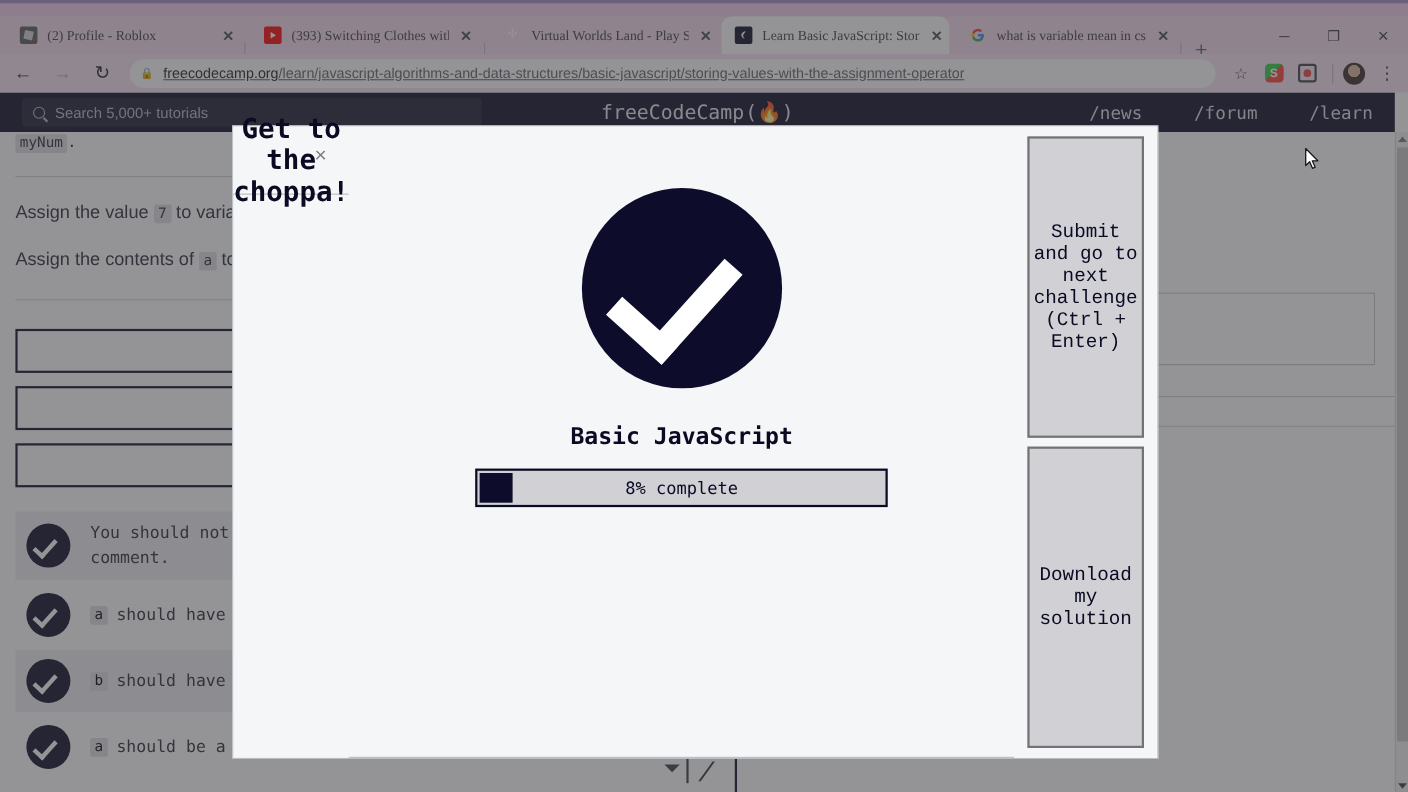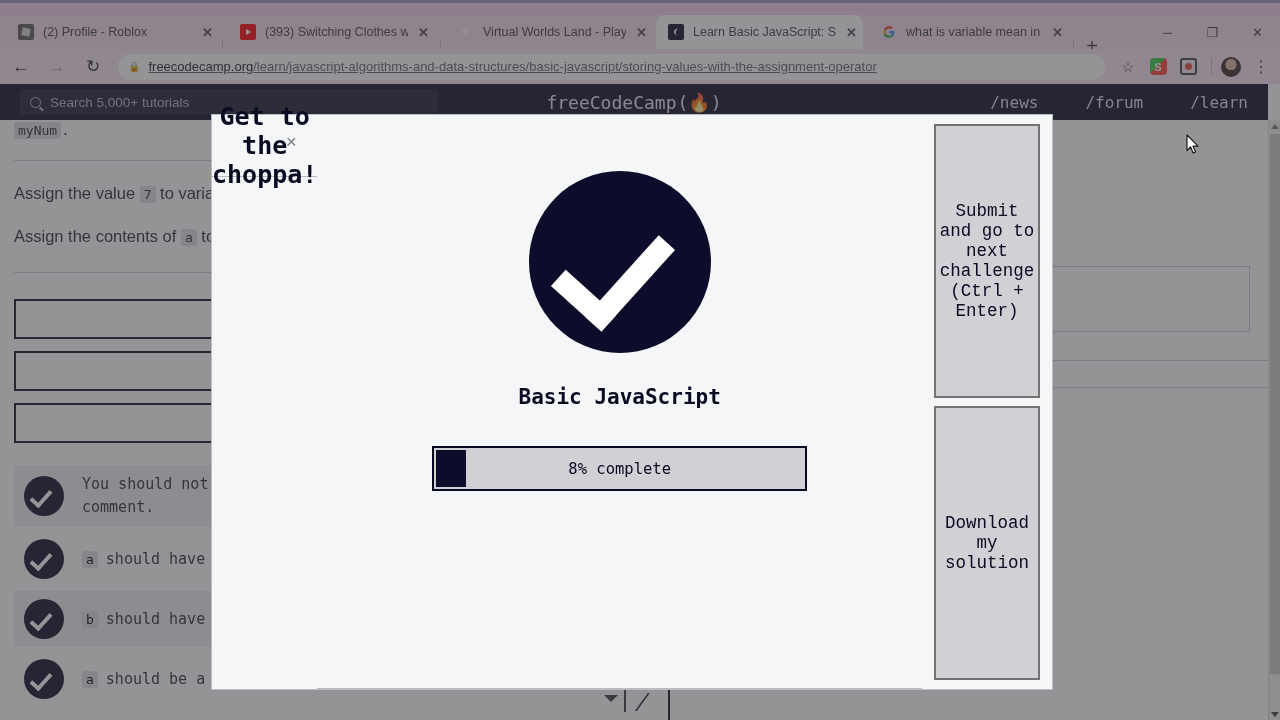--- a/index.html
+++ b/index.html
@@ -18,21 +18,21 @@
   }
   .titlebar-strip {
     position: absolute; left: 0; top: 0; width: 1280px; height: 15px;
     background: #f2cfe8;
   }
   .titlebar-strip .accentline {
     position: absolute; left: 0; top: 0; width: 1280px; height: 3px;
     background: #9f8fc4;
   }
   .tabstrip {
-    position: absolute; left: 0; top: 15px; width: 1092px; height: 34px;
+    position: absolute; left: 0; top: 15px; width: 1092px; height: 34px; font-family: Liberation Serif, serif;
   }
   .tab {
     position: absolute; top: 0; height: 34px;
     display: flex; align-items: center;
     padding: 0 6px 0 12px;
     border-radius: 9px 9px 0 0;
     overflow: hidden;
   }
   .tab.inactive { background: transparent; }
   .tab.active {
@@ -313,21 +313,21 @@
     width: 46px; height: 88px;
     border: solid #ffffff; border-width: 0 22px 22px 0;
     transform: rotate(42deg);
   }
   .block-title {
     margin-top: 32px;
     font-family: "DejaVu Sans Mono", monospace;
     font-weight: bold; font-size: 21px; color: #0a0a23;
   }
   .progress-wrap {
-    margin-top: 37px; width: 375px; height: 45px;
+    margin-top: 17px; width: 375px; height: 35px;
     border: 2px solid #0a0a23; background: #d0d0d5;
     position: relative; padding: 2px;
   }
   .progress-fill {
     position:absolute; left: 2px; top: 2px; bottom: 2px;
     background: #0d0d2b;
   }
   .progress-inner {
     position:absolute; left: 2px; right: 2px; top: 2px; bottom: 2px;
     display:flex; align-items:center; justify-content:center;

